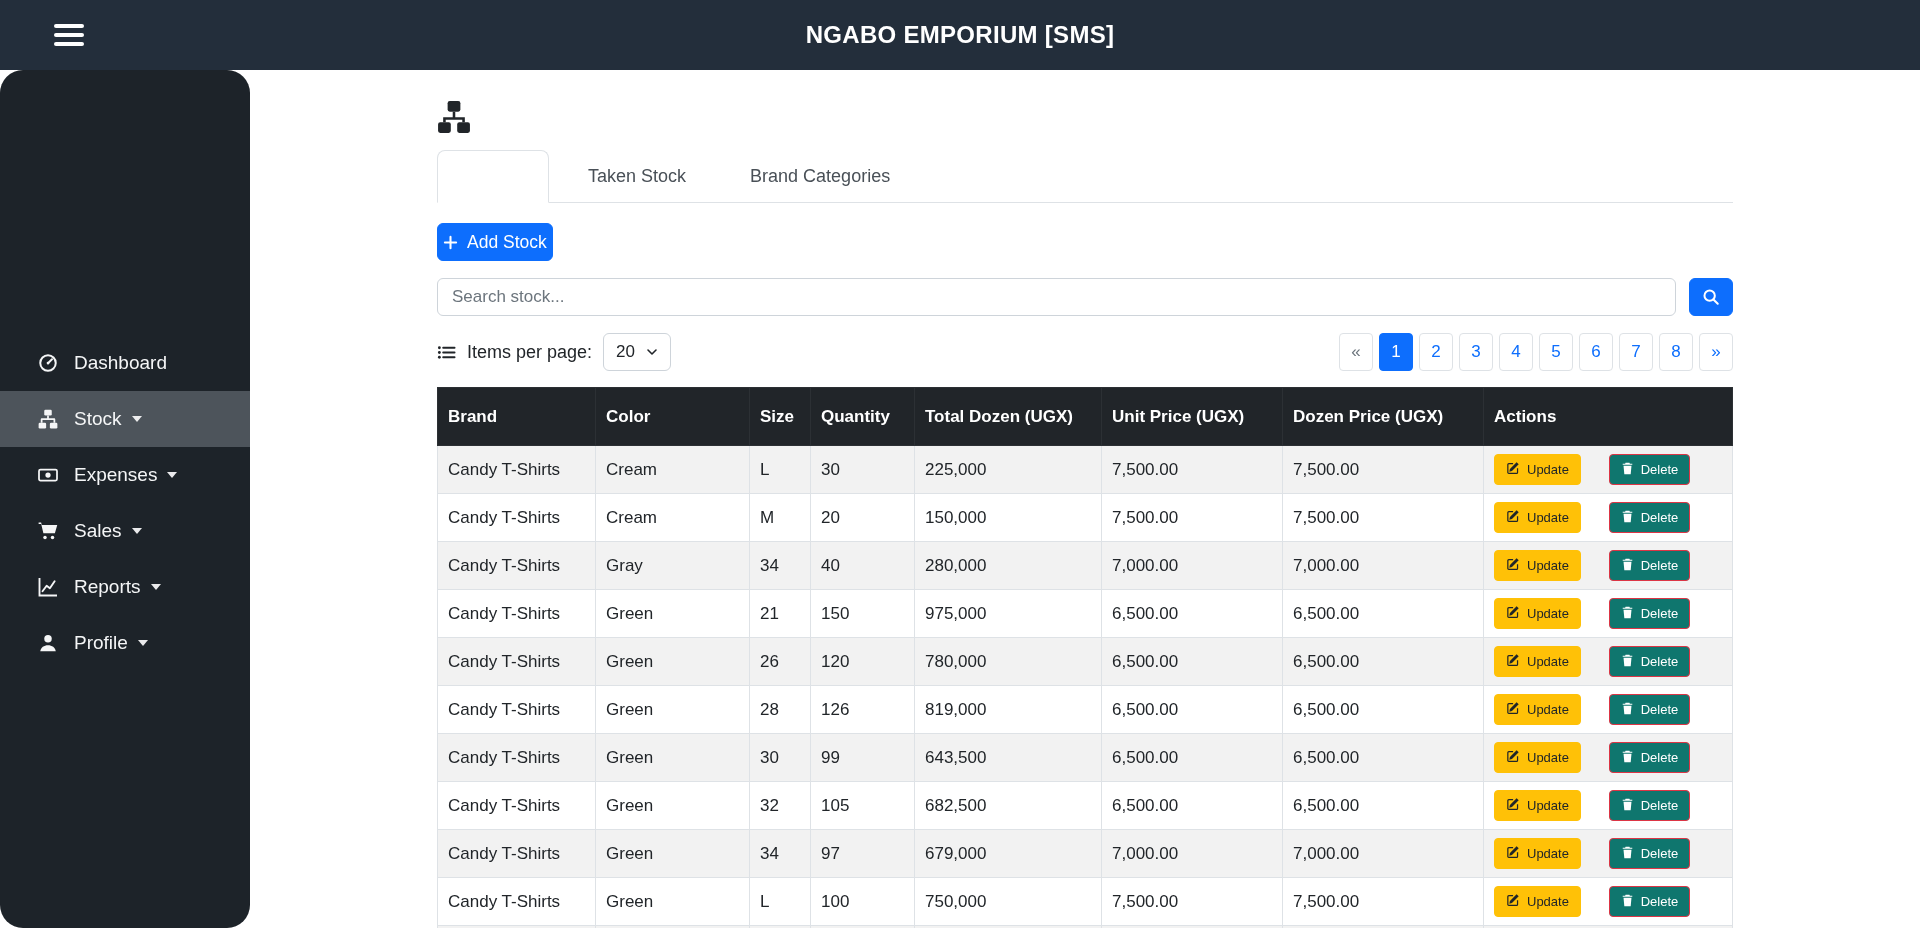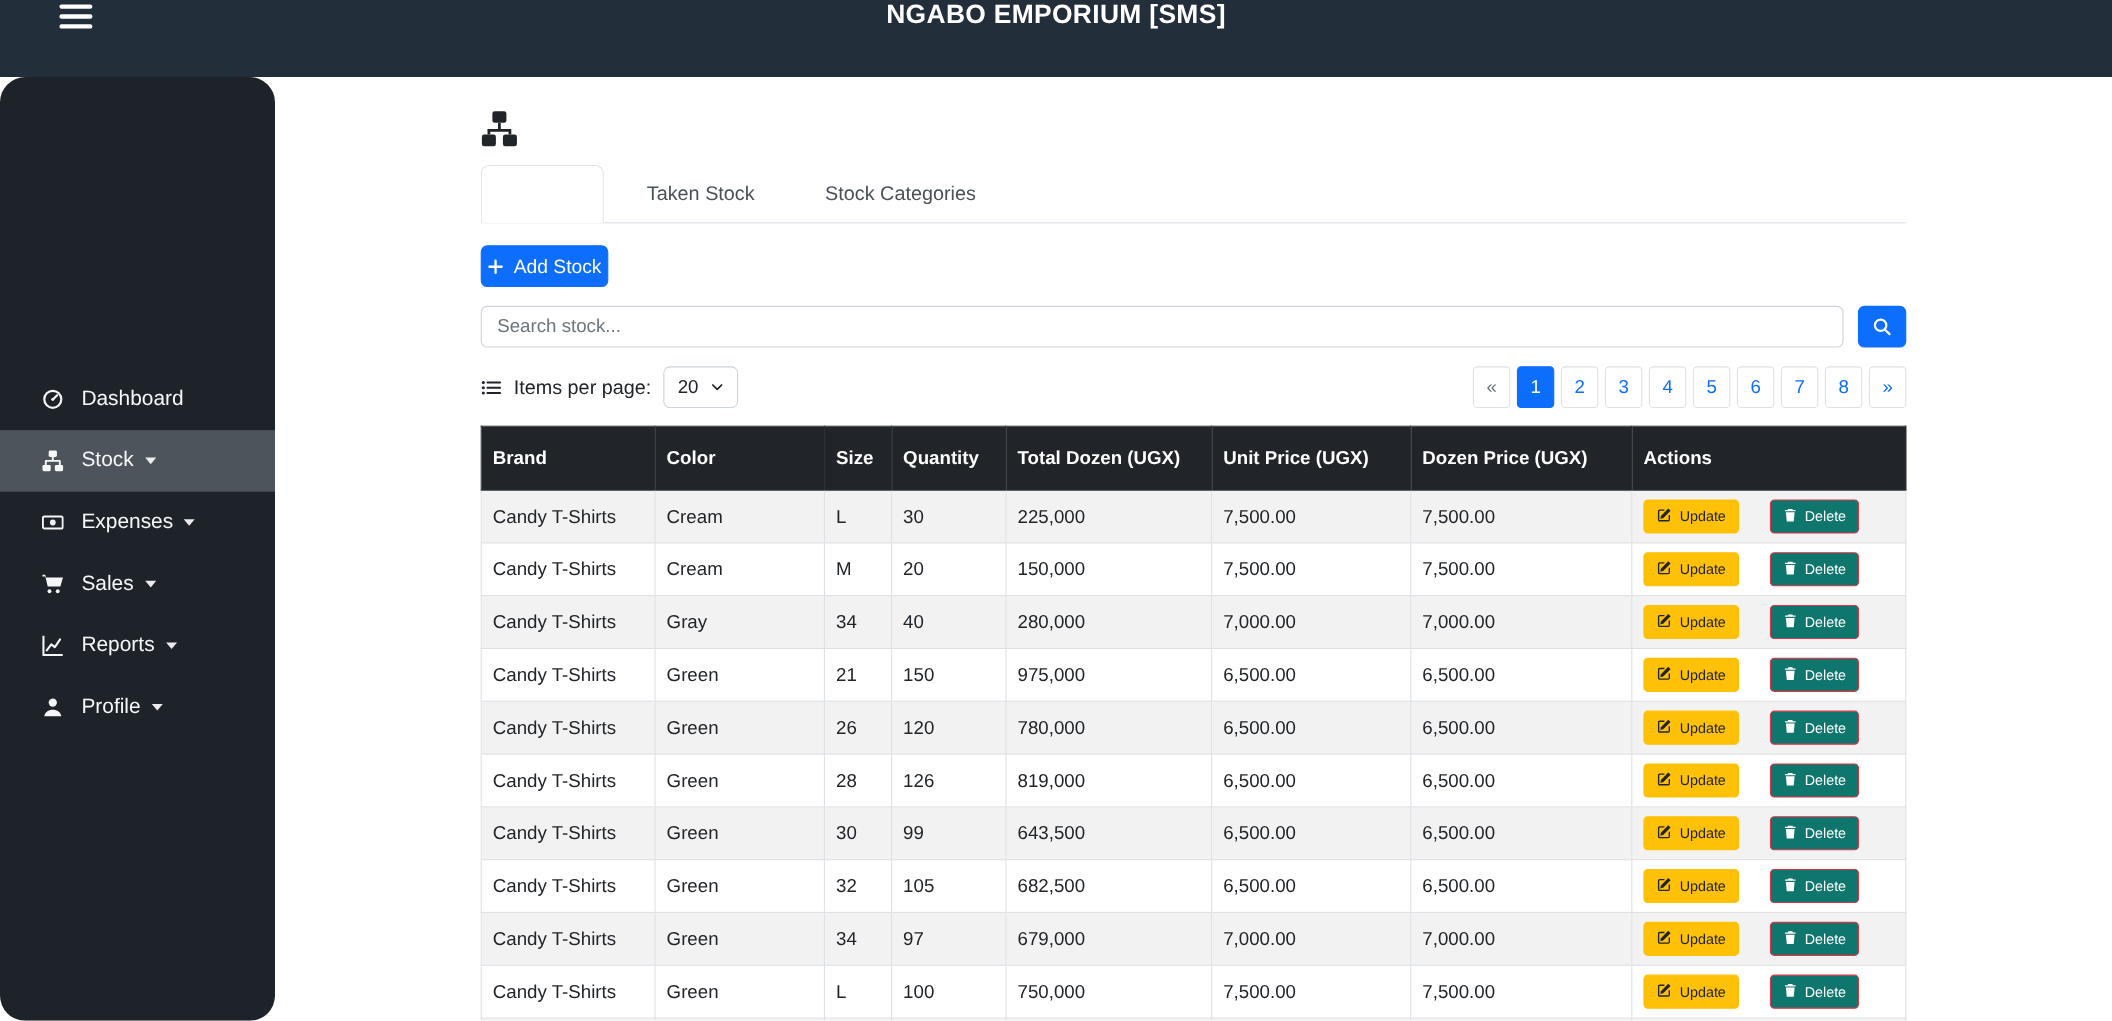--- a/index.html
+++ b/index.html
@@ -7,21 +7,21 @@
   body {
     font-family: "Liberation Sans", sans-serif;
     background: #fff;
     color: #212529;
     position: relative;
   }
 
   
   .topbar {
     position: absolute; top: 0; left: 0; width: 1920px; height: 70px;
-    background: #232e3b; display: flex; z-index: 10;
+    background: #232e3b; display: flex; align-items: center; z-index: 10;
   }
   .burger {
     margin-left: 50px; background: none; border: none; cursor: pointer;
     display: flex; flex-direction: column; gap: 5px; z-index: 2; padding: 4px;
   }
   .burger span { display: block; width: 30px; height: 4px; background: #fff; border-radius: 2px; }
   .topbar-title {
     position: absolute; left: 0; width: 100%; text-align: center;
     color: #fff; font-weight: 700; font-size: 24px; letter-spacing: .3px;
   }
@@ -211,21 +211,21 @@
     </h1>
 
     <div class="tabs" id="tabs">
         <button class="tab active">
     <span></span>
   </button>
         <button class="tab">
     <span>Taken Stock</span>
   </button>
         <button class="tab">
-    <span>Stock Categories</span>
+    <span>Brand Categories</span>
   </button>
       </div>
 
     <button class="btn-add">
       <svg width="15" height="15" viewBox="0 0 16 16">
         <path d="M8 2v12M2 8h12" stroke="#fff" stroke-width="2.2" stroke-linecap="round"></path>
       </svg>
       <span>Add Stock</span>
     </button>
 

